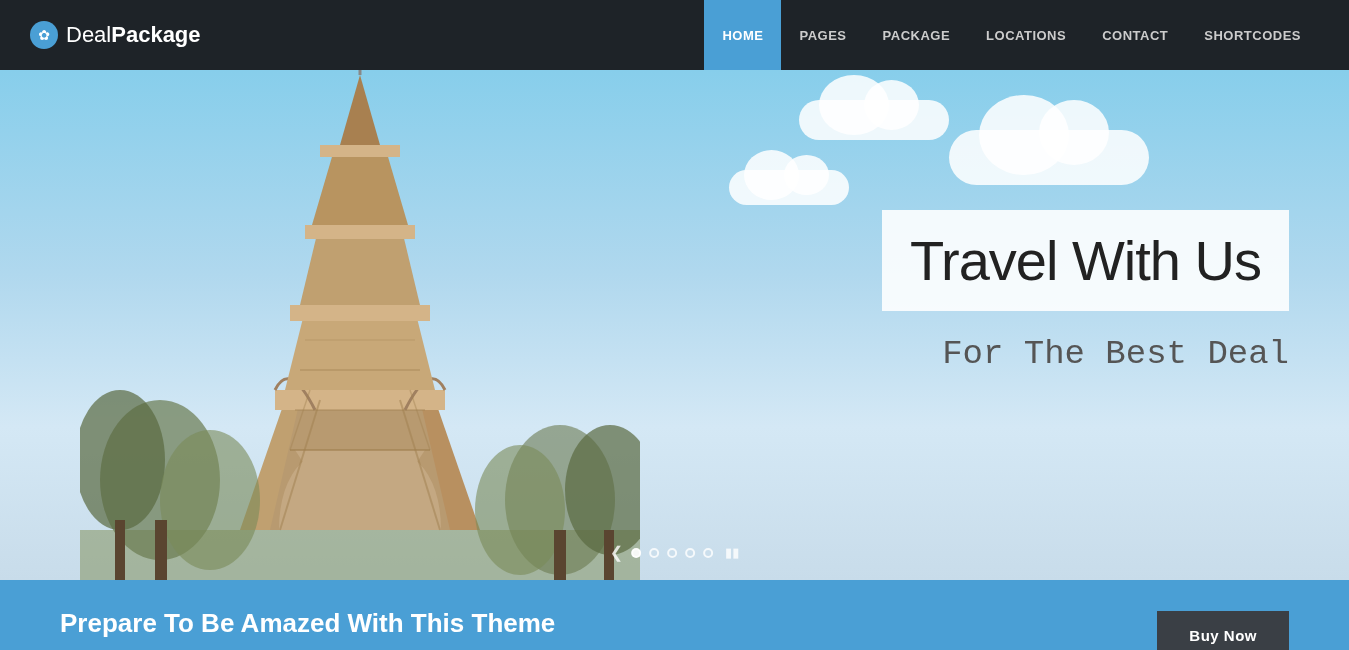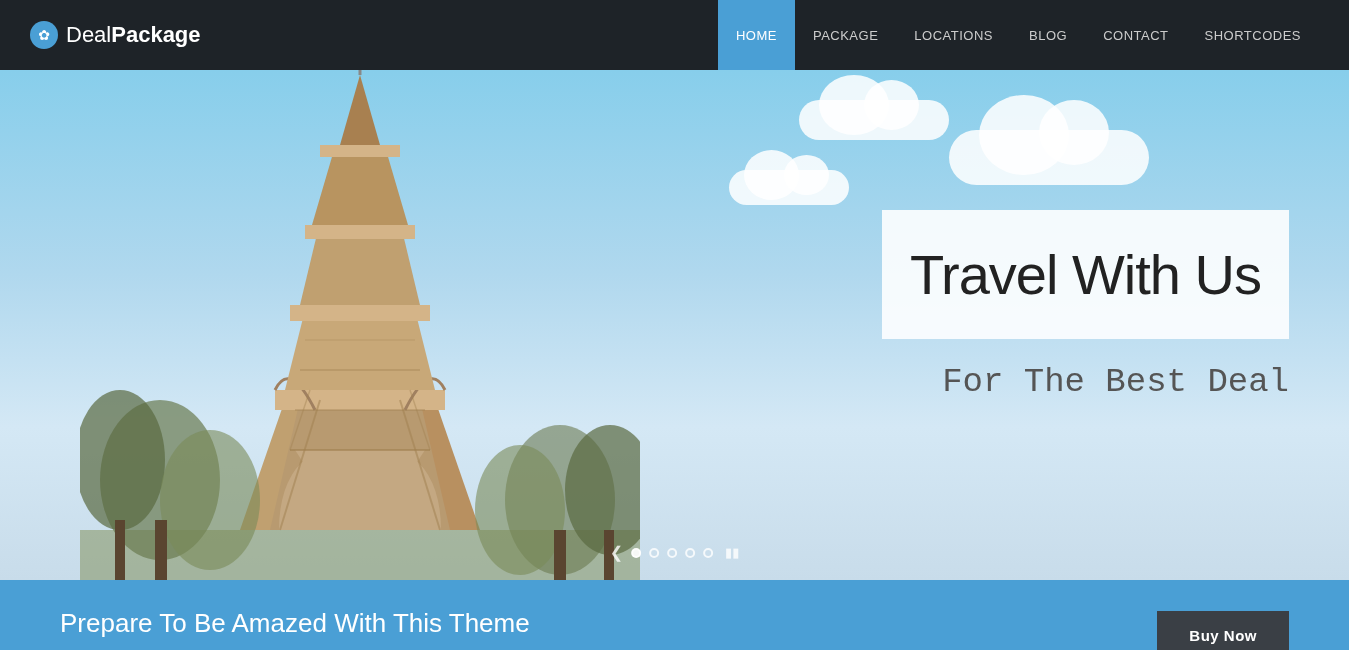--- a/index.html
+++ b/index.html
@@ -41,21 +41,21 @@
       height: 70px;
       align-items: center;
     }
     .nav-item {
       height: 70px;
       display: flex;
       align-items: center;
       padding: 18px 18px;
       color: #ccc;
       font-size: 13px;
-      font-weight: 400;
+      font-weight: 700;
       letter-spacing: 0.5px;
       cursor: pointer;
       text-transform: uppercase;
       position: relative;
     }
     .nav-item.active {
       background-color: #4a9fd5;
       color: #fff;
     }
 
@@ -110,21 +110,21 @@
 
     
     .hero-text {
       position: absolute;
       right: 60px;
       top: 140px;
       text-align: right;
     }
     .hero-title-box {
       background: rgba(255,255,255,0.88);
-      padding: 32px 28px;
+      padding: 18px 28px;
       display: inline-block;
       margin-bottom: 16px;
     }
     .hero-title {
       font-size: 56px;
       font-weight: 300;
       color: #222;
       letter-spacing: -1px;
     }
     .hero-subtitle {
@@ -173,21 +173,21 @@
       height: 110px;
       display: flex;
       align-items: center;
       padding: 0 60px;
       justify-content: space-between;
     }
     .banner-text-block { flex: 1; }
     .banner-heading {
       color: #fff;
       font-size: 26px;
-      font-weight: 400;
+      font-weight: 700;
       margin-bottom: 8px;
     }
     .banner-subtext {
       color: rgba(255,255,255,0.85);
       font-size: 13px;
       font-weight: 300;
     }
     .buy-now-btn {
       background-color: #3a3f45;
       color: #fff;
@@ -206,23 +206,23 @@
 
 <nav class="navbar">
   <div class="navbar-brand">
     <div class="brand-icon">✿</div>
     <span>
       <span class="brand-tour">Deal</span><span class="brand-package">Package</span>
     </span>
   </div>
   <div class="nav-links">
     <div class="nav-item active">HOME</div>
+    <div class="nav-item">PAGES</div>
     <div class="nav-item">PACKAGE</div>
     <div class="nav-item">LOCATIONS</div>
-    <div class="nav-item">BLOG</div>
     <div class="nav-item">CONTACT</div>
     <div class="nav-item">SHORTCODES</div>
   </div>
 </nav>
 
 <div class="hero">
   <div class="hero-bg">
     <div class="sky"></div>
 
     <div class="cloud cloud1"></div>

